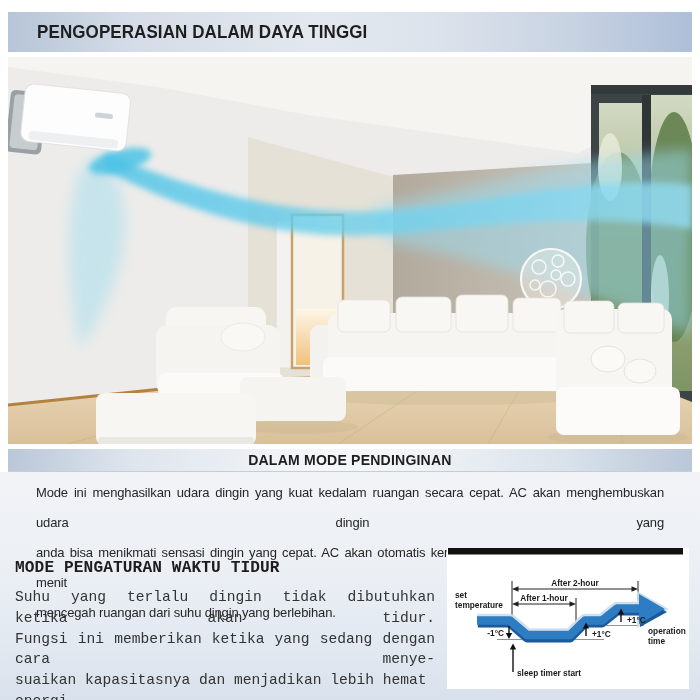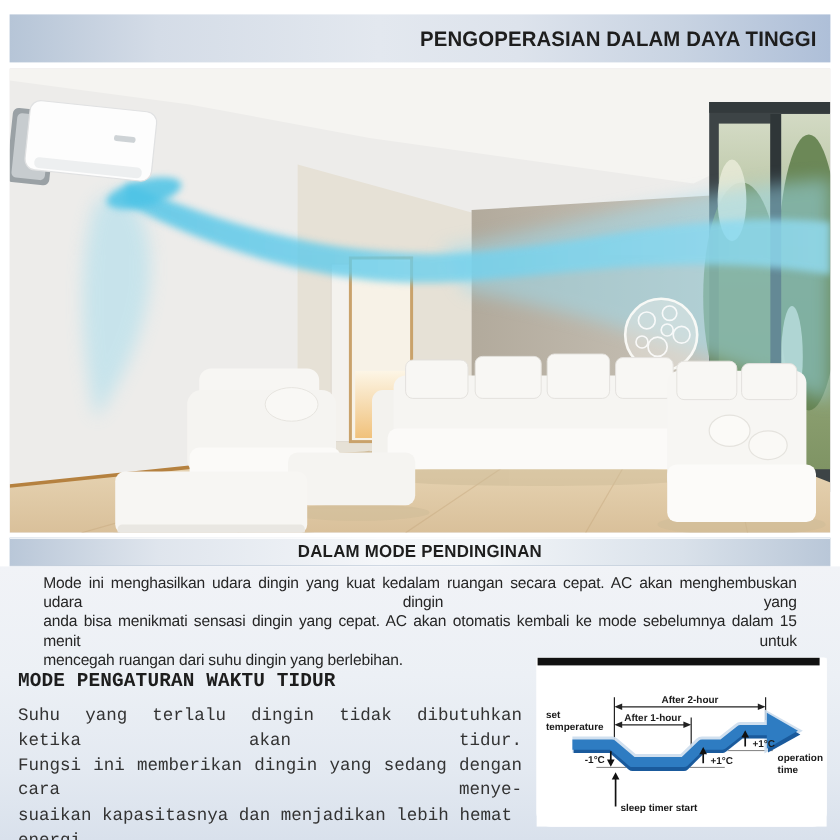--- a/index.html
+++ b/index.html
@@ -4,21 +4,21 @@
 <style>
   html,body{margin:0;padding:0;}
   body{
     width:700px;height:700px;position:relative;background:#ffffff;
     font-family:"Liberation Sans","DejaVu Sans",sans-serif;
     overflow:hidden;
   }
   .top-bar{
     position:absolute;left:8px;top:12px;width:684px;height:40px;
     background:linear-gradient(90deg,#b6c5d7 0%,#d4dce7 18%,#e3e8ef 45%,#dde3ec 62%,#c8d3e2 82%,#aebfd8 100%);
-    display:flex;align-items:center;justify-content:flex-end;
+    display:flex;align-items:center;
   }
   .top-bar h1{
     margin:0;padding:0 0 0 30px;font-size:17.5px;font-weight:800;color:#1e1e1e;
     letter-spacing:0.1px;transform:scaleX(0.97);transform-origin:left center;white-space:nowrap;
   }
   .photo{
     position:absolute;left:8px;top:57px;width:684px;height:387px;overflow:hidden;background:#edecea;
   }
   .mid-bar{
     position:absolute;left:8px;top:448px;width:684px;height:24px;
@@ -29,21 +29,21 @@
   .mid-bar h2{
     margin:0;font-size:14.5px;font-weight:800;color:#1e1e1e;letter-spacing:0.2px;
     transform:scaleX(0.97);white-space:nowrap;
   }
   .lower{
     position:absolute;left:0;top:472px;width:700px;height:228px;
     background:linear-gradient(180deg,#f1f3f7 0%,#ecf0f5 40%,#e3e9f1 75%,#d9e1ec 100%);
   }
   .para1{
     position:absolute;left:36px;top:6px;width:628px;
-    font-size:13px;line-height:16px;color:#262626;letter-spacing:-0.15px;
+    font-size:13px;line-height:30px;color:#262626;letter-spacing:-0.15px;
   }
   .para1 .jline{display:block;text-align:justify;text-align-last:justify;white-space:normal;}
   .para1 .lline{display:block;text-align:left;}
   .left-col{position:absolute;left:15px;top:86px;width:420px;font-family:Liberation Mono, monospace;}
   .left-col h3{
     margin:0 0 10px 0;font-size:16.5px;font-weight:800;color:#1d1d1d;letter-spacing:0.1px;
     transform:scaleX(0.98);transform-origin:left center;white-space:nowrap;
   }
   .para2{font-size:14.6px;line-height:20.8px;color:#333333;}
   .para2 .jline{display:block;text-align:justify;text-align-last:justify;}
@@ -211,21 +211,21 @@
   <div class="para1">
     <span class="jline">Mode ini menghasilkan udara dingin yang kuat kedalam ruangan secara cepat. AC akan menghembuskan udara dingin yang</span>
     <span class="jline">anda bisa menikmati sensasi dingin yang cepat. AC akan otomatis kembali ke mode sebelumnya dalam 15 menit untuk</span>
     <span class="lline">mencegah ruangan dari suhu dingin yang berlebihan.</span>
   </div>
 
   <div class="left-col">
     <h3>MODE PENGATURAN WAKTU TIDUR</h3>
     <div class="para2">
       <span class="jline">Suhu yang terlalu dingin tidak dibutuhkan ketika akan tidur.</span>
-      <span class="jline">Fungsi ini memberikan dingin yang sedang dengan cara menye-</span>
+      <span class="jline">Fungsi ini memberikan ketika yang sedang dengan cara menye-</span>
       <span class="lline">suaikan kapasitasnya dan menjadikan lebih hemat energi.</span>
     </div>
   </div>
 
   <div class="diagram-box">
   <svg width="242" height="141" viewBox="0 0 242 141" xmlns="http://www.w3.org/2000/svg" font-family="Liberation Sans, DejaVu Sans, sans-serif">
     <rect x="0" y="0" width="242" height="141" fill="#ffffff"></rect>
     <rect x="1" y="0" width="235" height="6.5" fill="#111111"></rect>
 
     <g stroke="#666" stroke-width="0.7">

